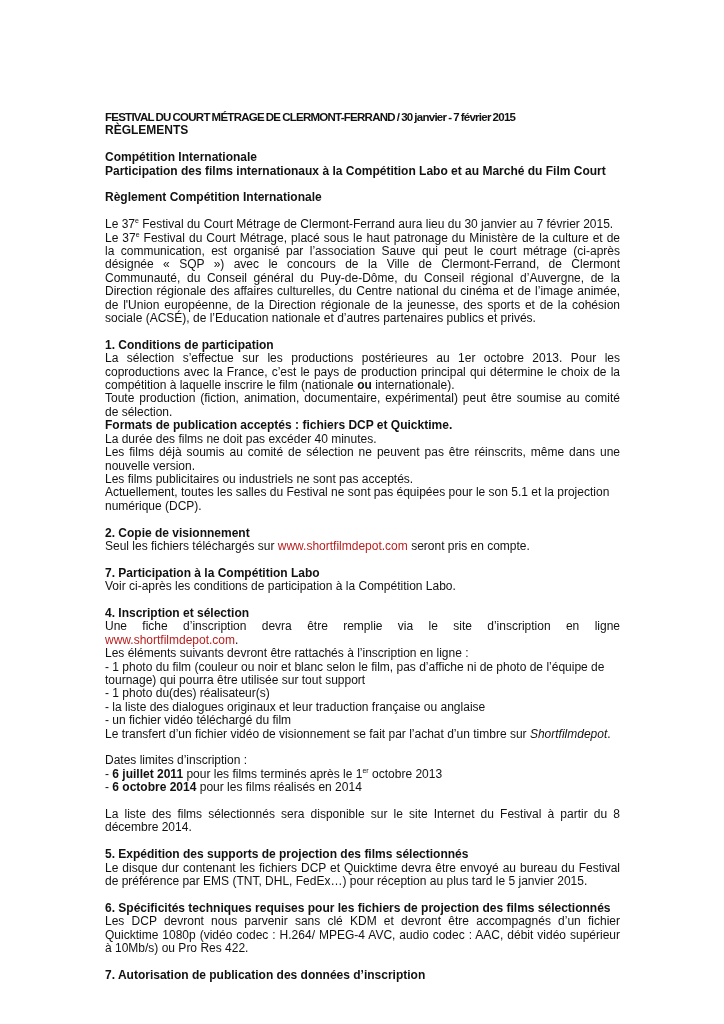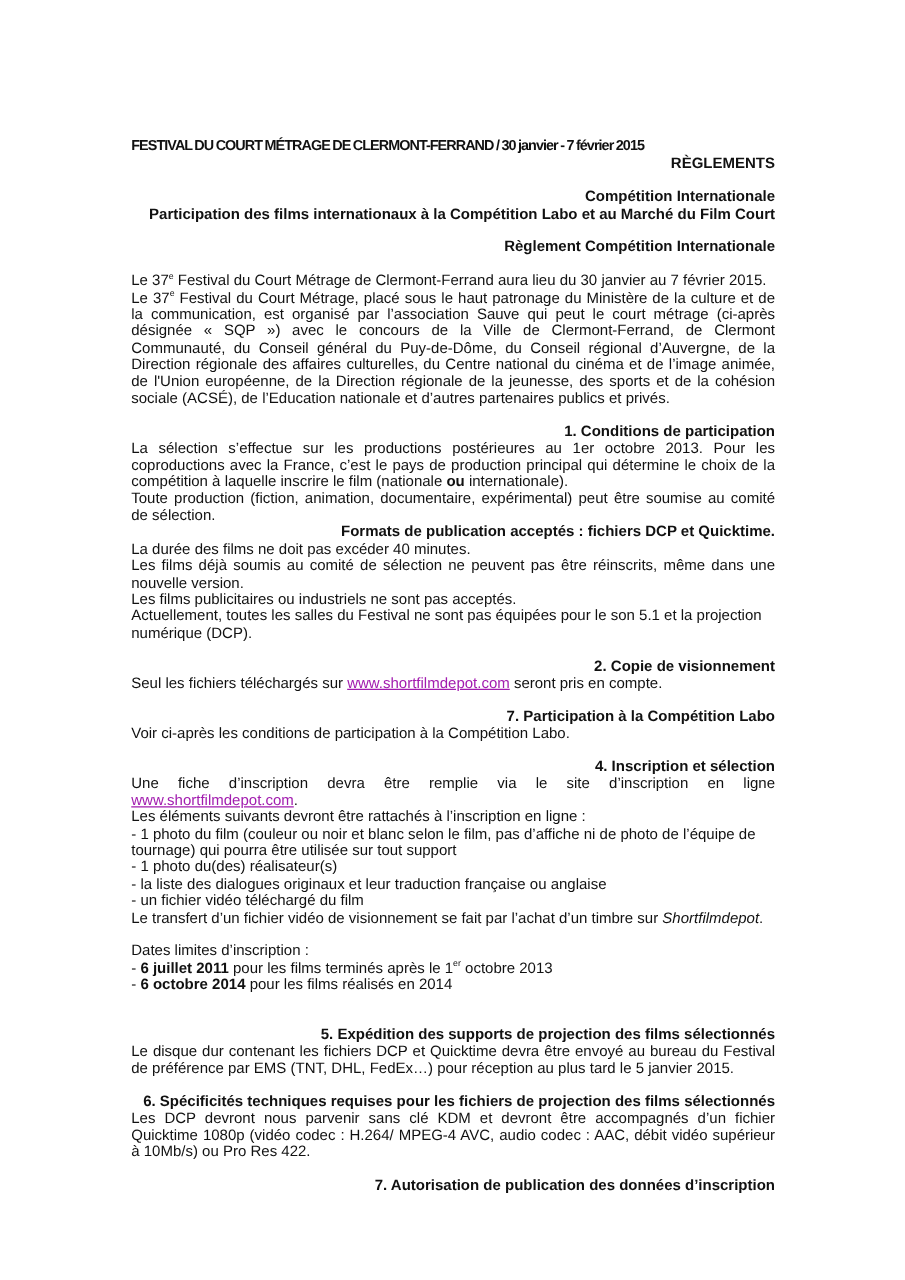--- a/index.html
+++ b/index.html
@@ -7,24 +7,24 @@
   .page {
     position: absolute; left: 105px; top: 68px; width: 515px;
     font-family: "Liberation Sans", sans-serif; font-size: 12px; line-height: 13.4px;
     color: #111111;
     margin-top: 43px;
   }
   .hdr-title {
     font-weight: bold; font-size: 11.5px; letter-spacing: -0.75px; word-spacing: -0.5px;
     white-space: nowrap;
   }
-  .bold { font-weight: bold; text-align: right; }
+  .bold { font-weight: bold; }
   .gap { height: 13.4px; }
   .just { text-align: justify; }
-  a.link { color: #a21caf; text-decoration: underline; }
+  a.link { color: #b91c1c; }
   sup { font-size: 7px; line-height: 0; vertical-align: 5px; }
   .ital { font-style: italic; text-align: right; }
 </style>
 </head>
 <body>
 
 <div class="page">
 
   <div class="hdr-title">FESTIVAL DU COURT MÉTRAGE DE CLERMONT-FERRAND / 30 janvier - 7 février 2015</div>
   <div class="bold">RÈGLEMENTS</div>
@@ -70,20 +70,21 @@
     <div>- un fichier vidéo téléchargé du film</div>
   </div>
   <div><span>Le transfert d’un fichier vidéo de visionnement se fait par l’achat d’un timbre sur </span><span class="ital">Shortfilmdepot</span><span>.</span></div>
   <div class="gap"></div>
 
   <div>Dates limites d’inscription :</div>
   <div><span>- </span><b>6 juillet 2011</b><span> pour les films terminés après le 1</span><sup>er</sup><span> octobre 2013</span></div>
   <div><span>- </span><b>6 octobre 2014</b><span> pour les films réalisés en 2014</span></div>
   <div class="gap"></div>
 
+  <div class="just">La liste des films sélectionnés sera disponible sur le site Internet du Festival à partir du 8 décembre 2014.</div>
   <div class="gap"></div>
 
   <div class="bold">5. Expédition des supports de projection des films sélectionnés</div>
   <div class="just">Le disque dur contenant les fichiers DCP et Quicktime devra être envoyé au bureau du Festival de préférence par EMS (TNT, DHL, FedEx…) pour réception au plus tard le 5 janvier 2015.</div>
   <div class="gap"></div>
 
   <div class="bold" style="white-space:nowrap;">6. Spécificités techniques requises pour les fichiers de projection des films sélectionnés</div>
   <div class="just">Les DCP devront nous parvenir sans clé KDM et devront être accompagnés d’un fichier Quicktime 1080p (vidéo codec : H.264/ MPEG-4 AVC, audio codec : AAC, débit vidéo supérieur à 10Mb/s) ou Pro Res 422.</div>
   <div class="gap"></div>
 

